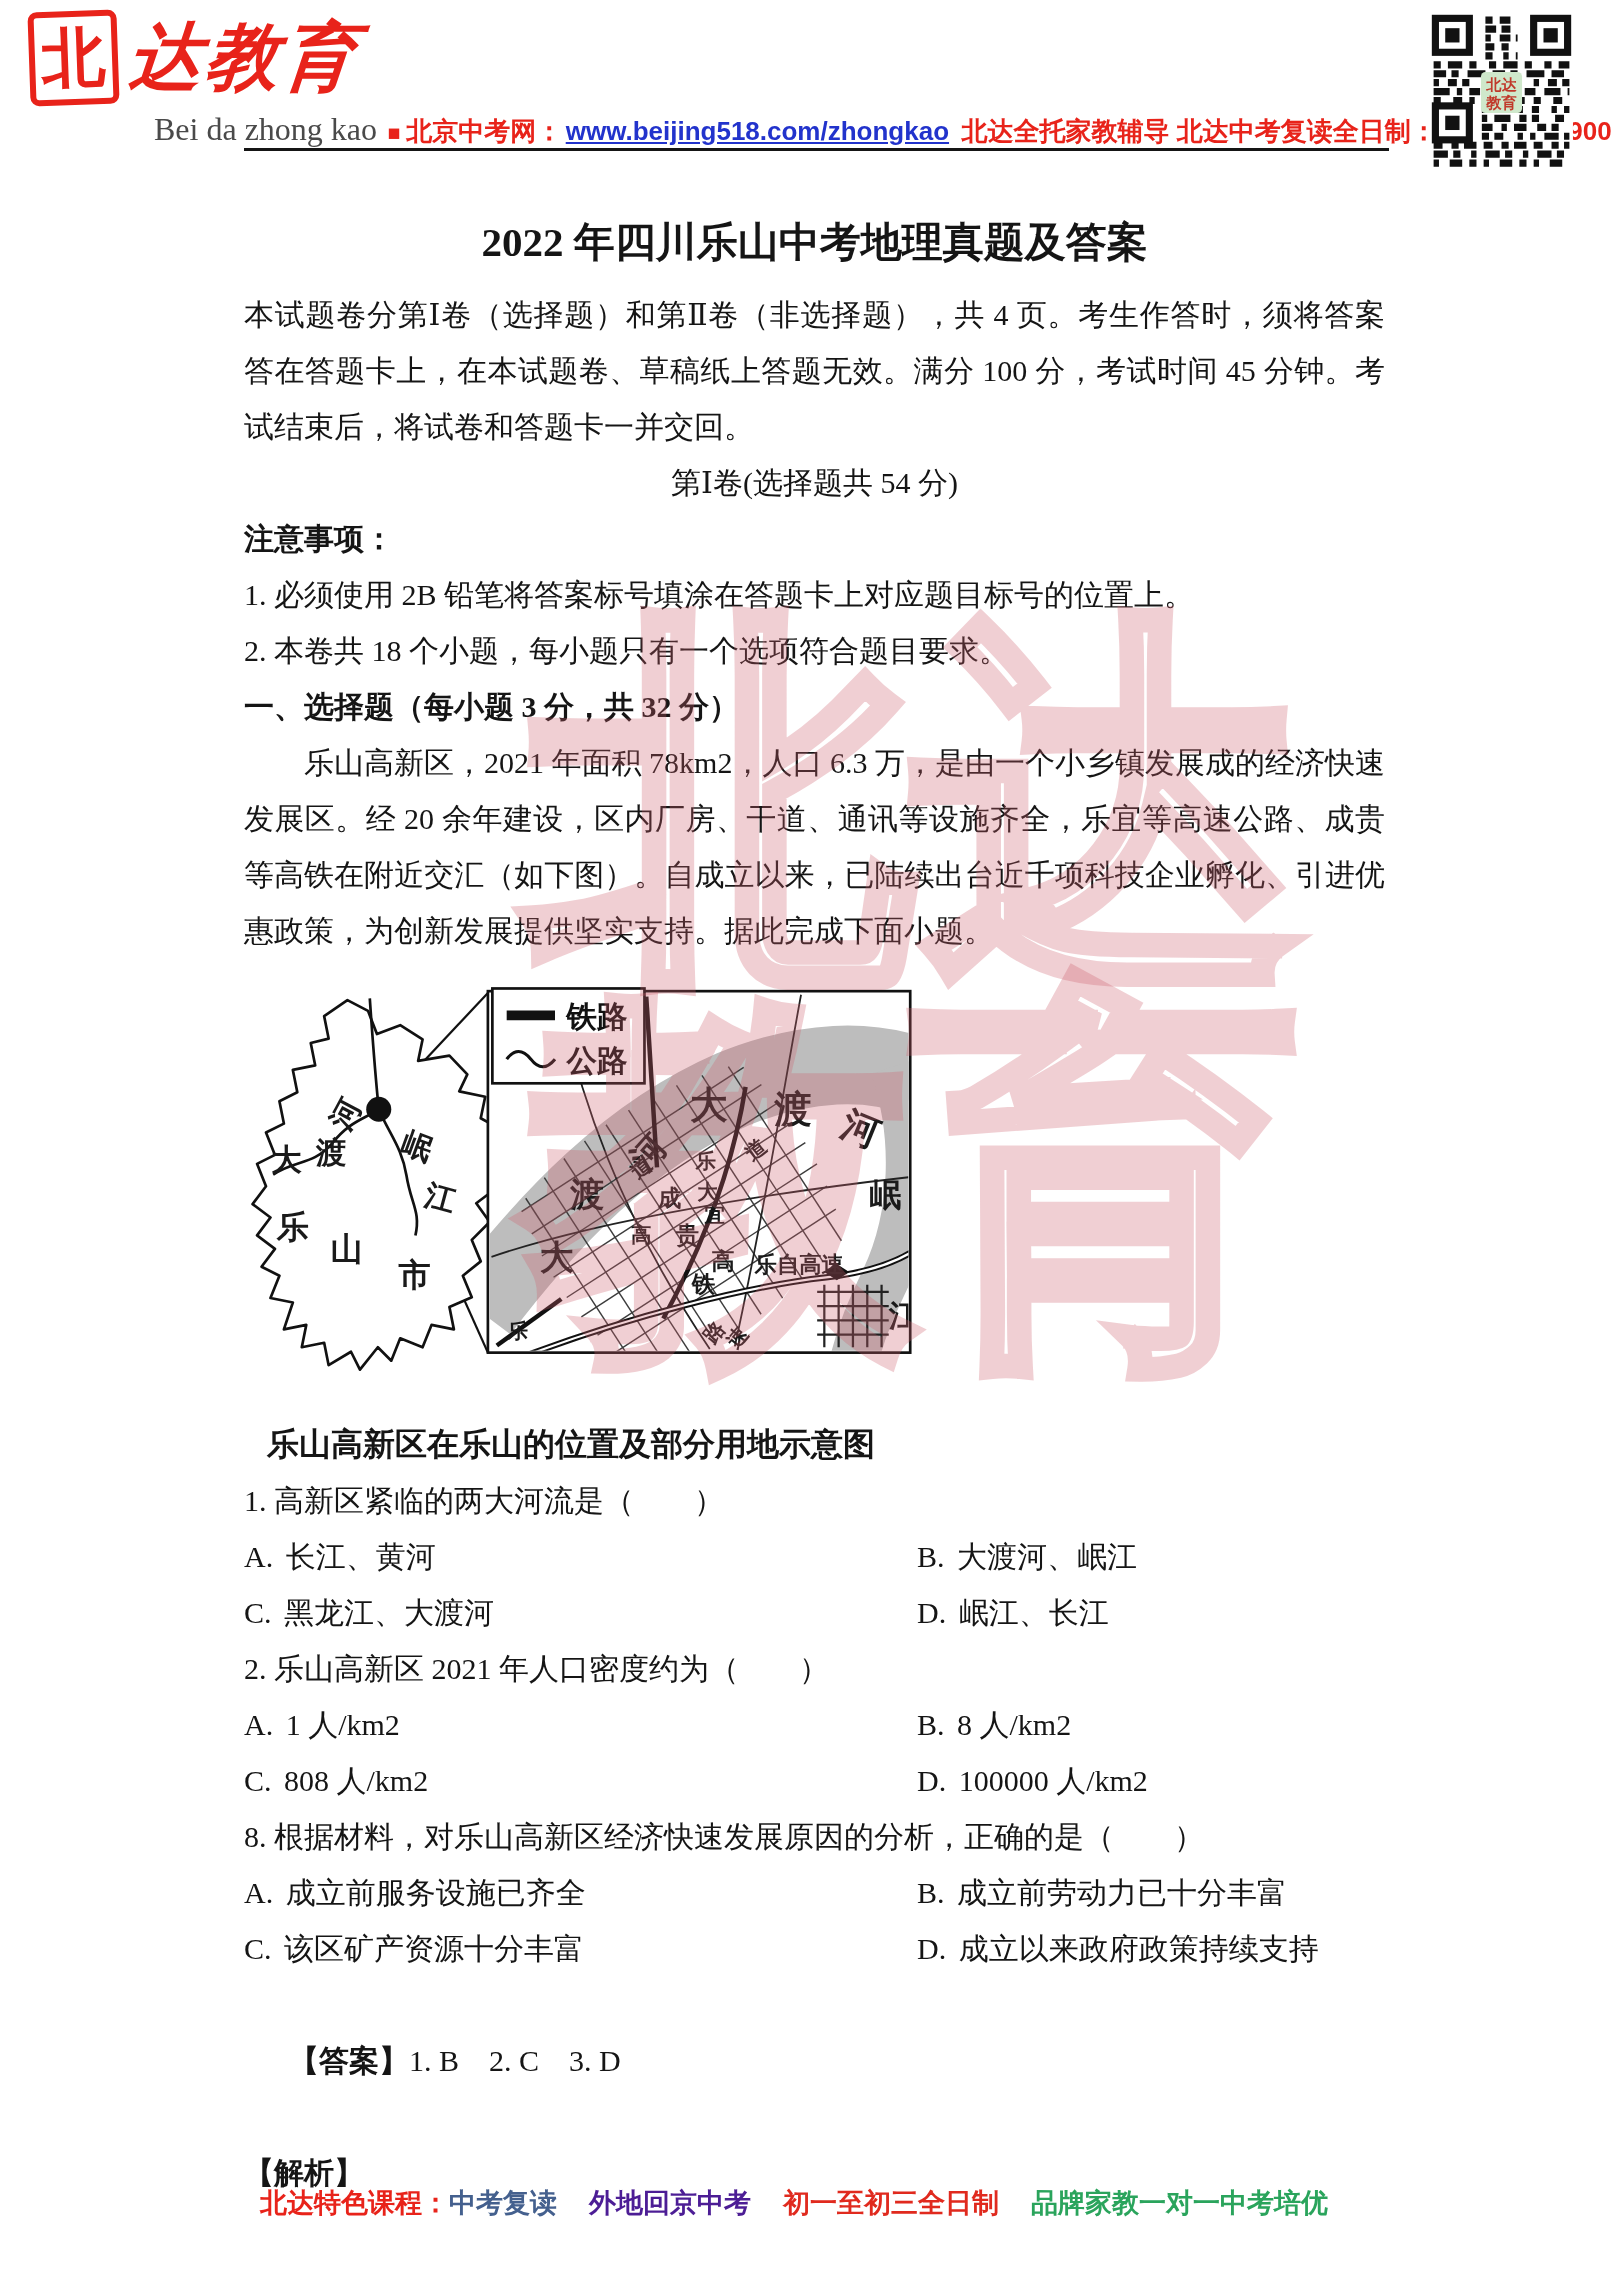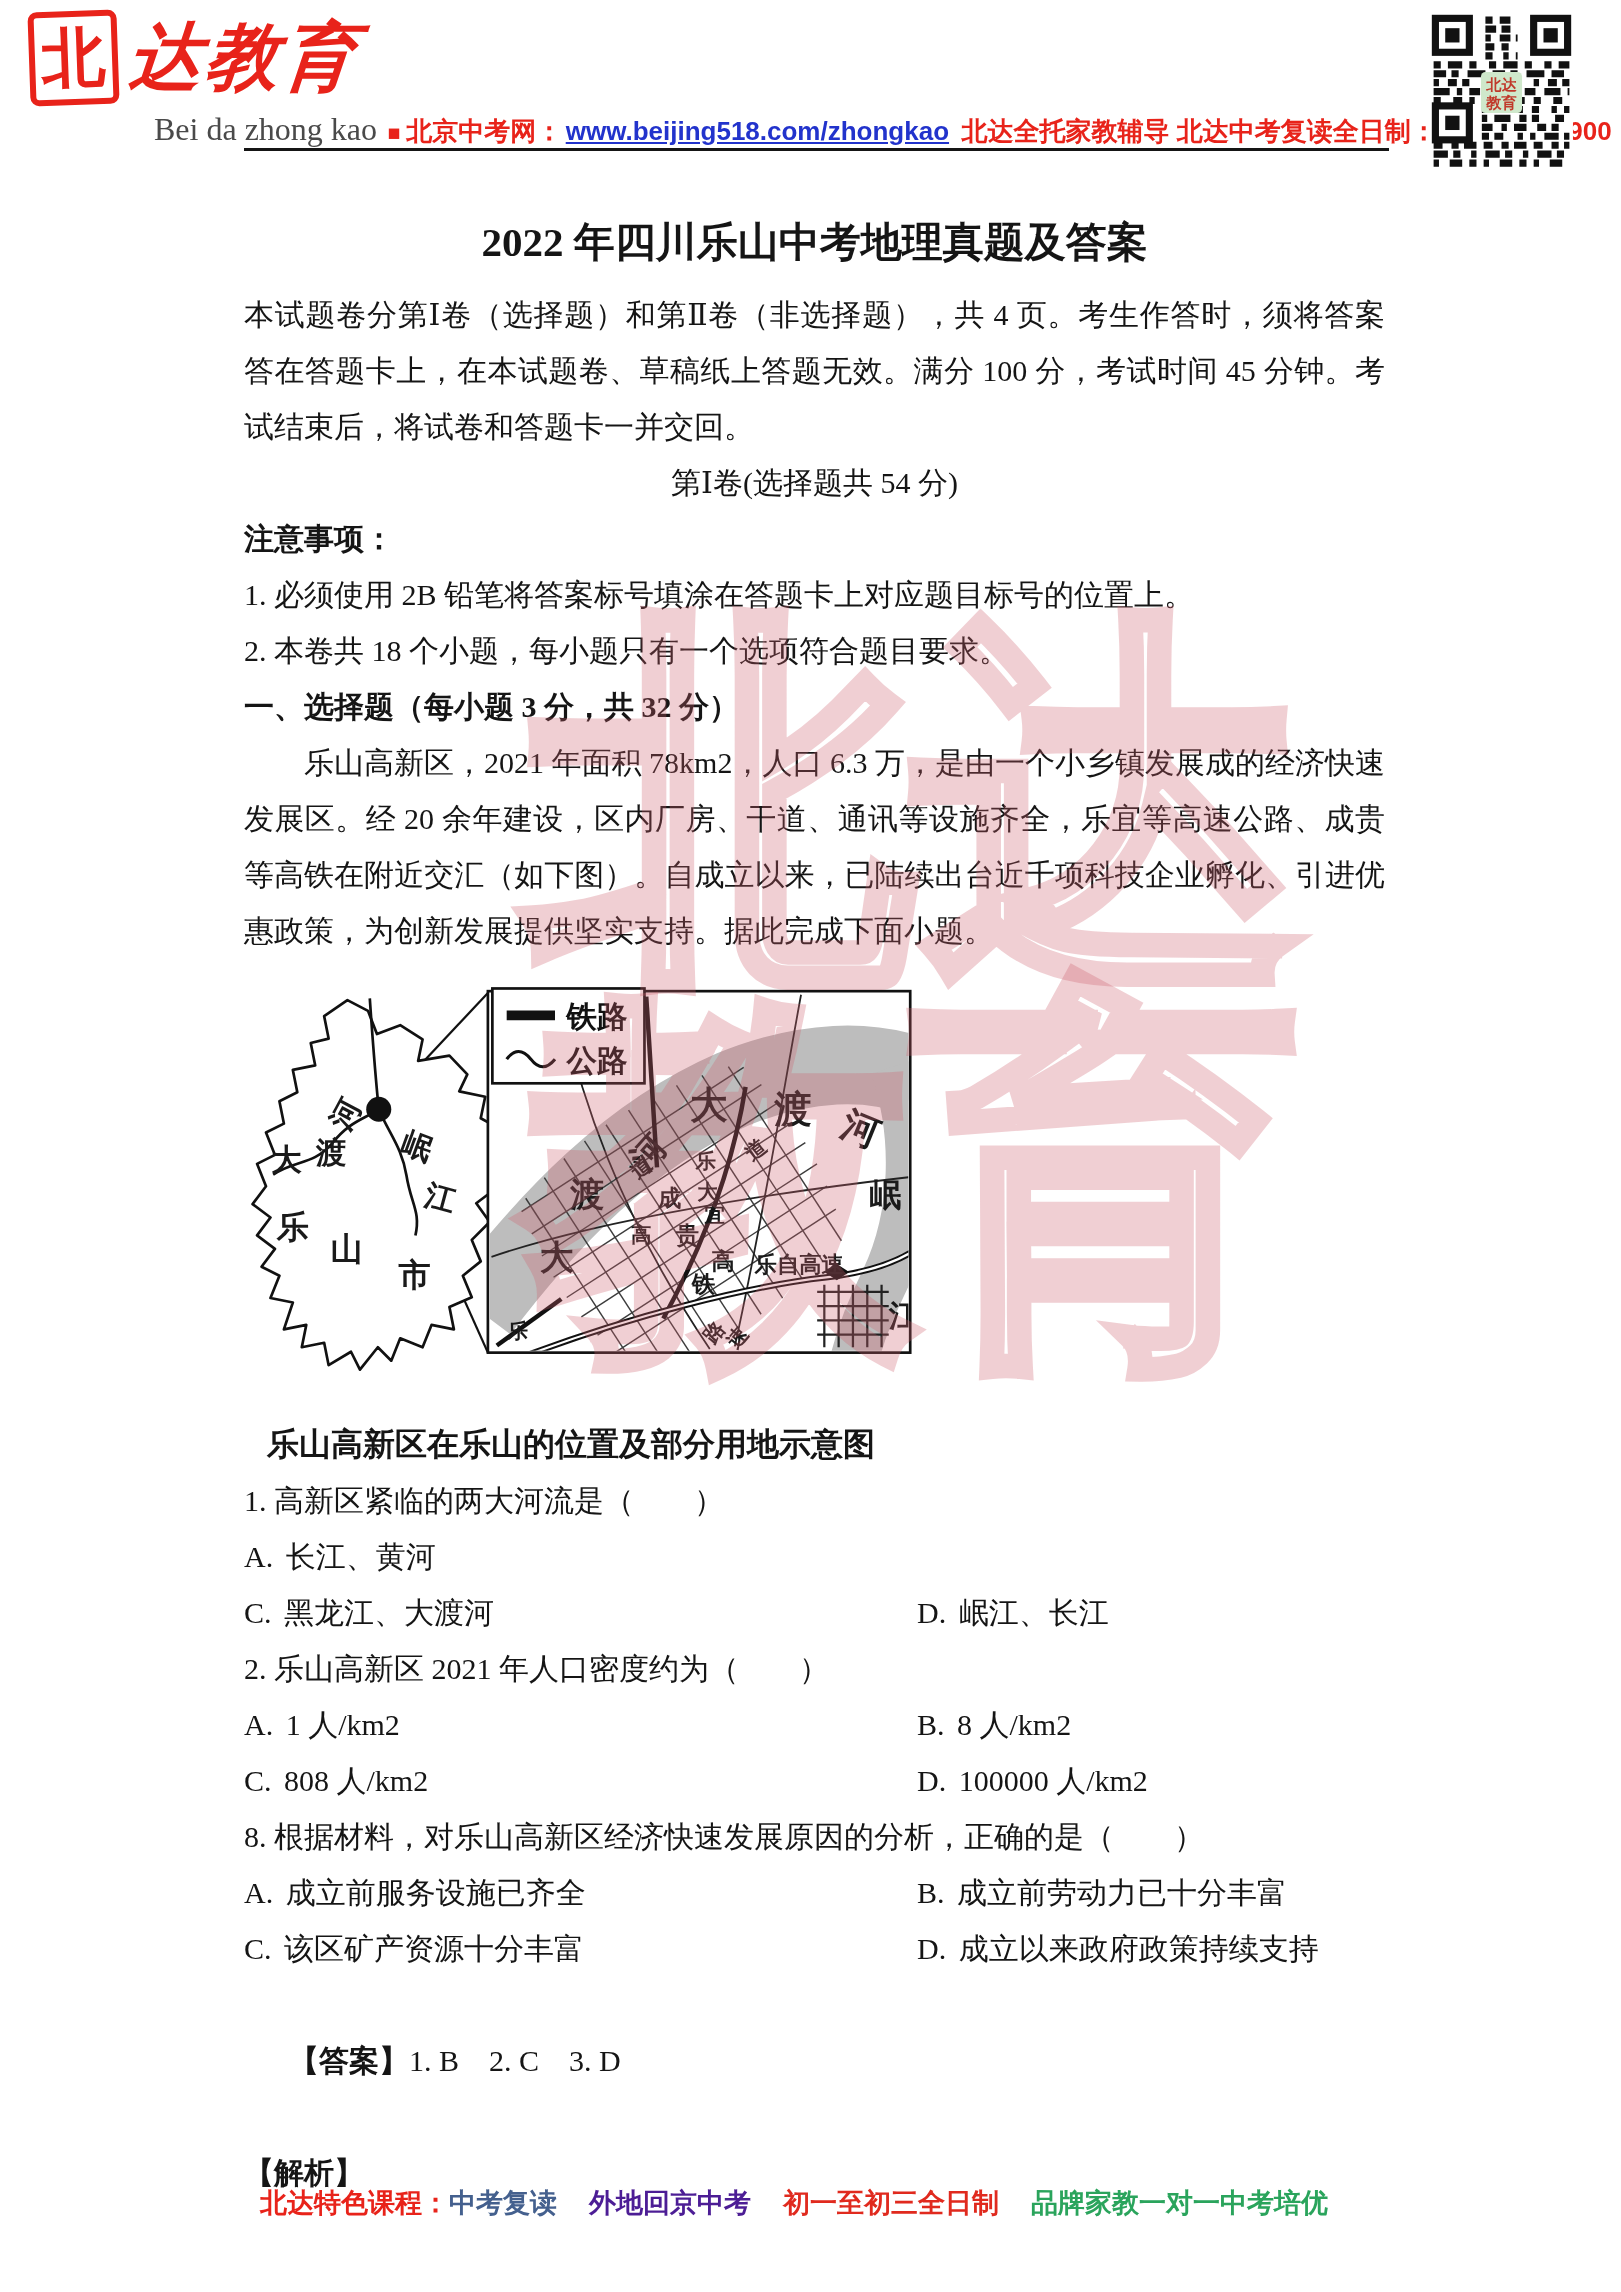--- a/index.html
+++ b/index.html
@@ -262,20 +262,21 @@
         </g>
       </svg>
     </div>
 
     <div class="fig-caption">乐山高新区在乐山的位置及部分用地示意图</div>
 
     <div>
       <div class="body-text">1. 高新区紧临的两大河流是（　　）</div>
       <div class="opt-row body-text">
         <div class="opt"><span class="opt-key">A.</span><span>长江、黄河</span></div>
+        <div class="opt"><span class="opt-key">B.</span><span>大渡河、岷江</span></div>
       </div>
       <div class="opt-row body-text">
         <div class="opt"><span class="opt-key">C.</span><span>黑龙江、大渡河</span></div>
         <div class="opt"><span class="opt-key">D.</span><span>岷江、长江</span></div>
       </div>
     </div>
 
     <div>
       <div class="body-text">2. 乐山高新区 2021 年人口密度约为（　　）</div>
       <div class="opt-row body-text">

